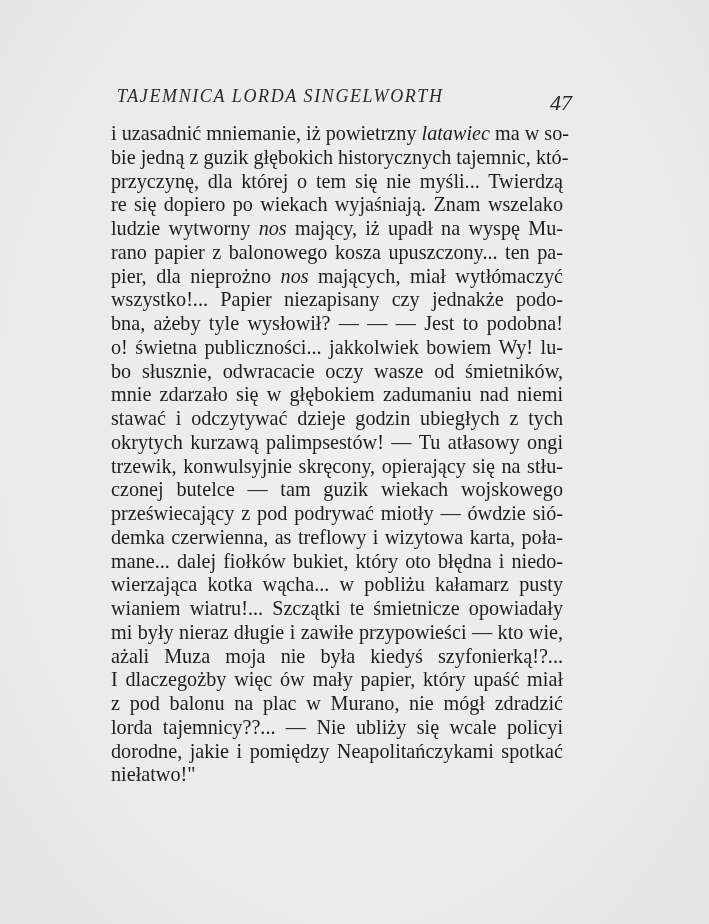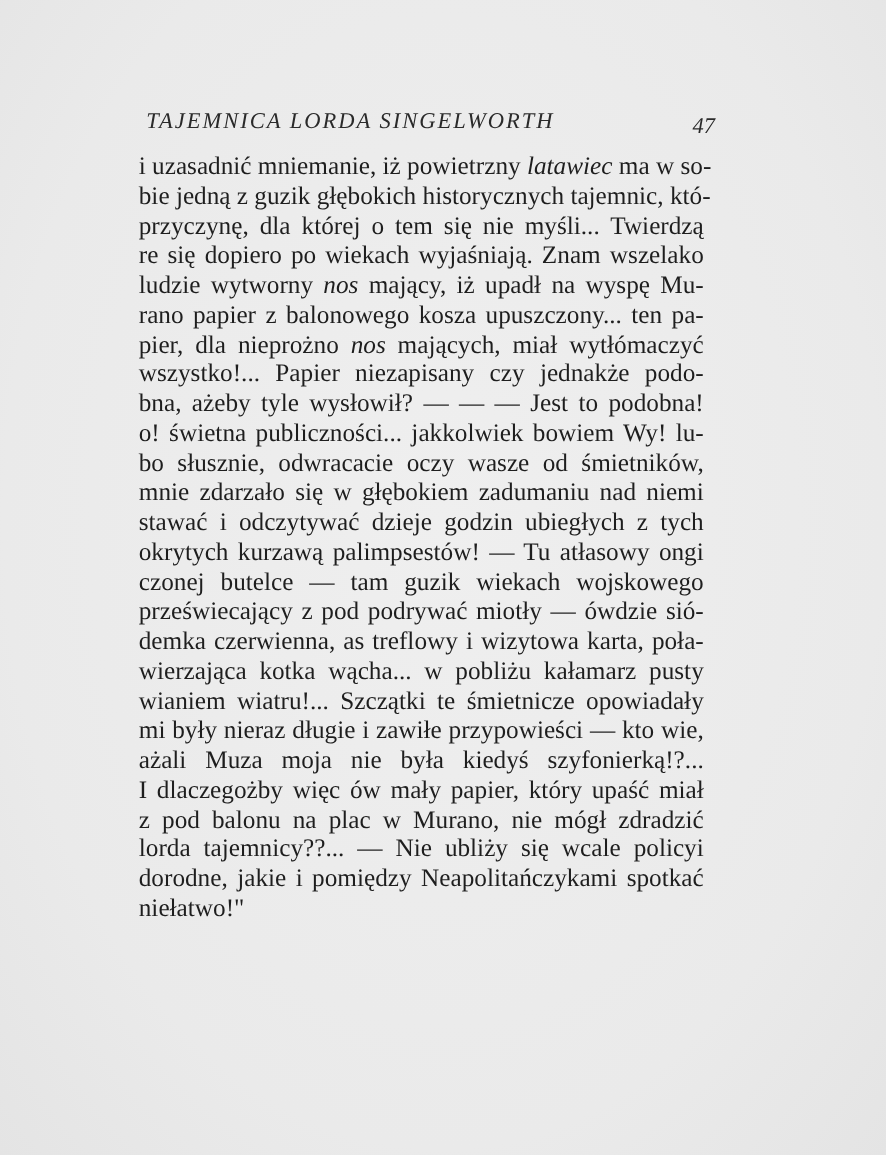--- a/index.html
+++ b/index.html
@@ -18,21 +18,21 @@
     .running-head {
       position: absolute; left: 117px; top: 86px; width: 455px; height: 24px;
     }
     .running-title {
       position: absolute; left: 0; top: 0;
       font-style: italic; font-size: 18px; letter-spacing: 1.6px;
       color: #2a2a2a;
     }
     .page-number {
       position: absolute; right: 0; top: 4px;
-      font-style: italic; font-size: 18px; color: #2a2a2a;
+      font-style: italic; font-size: 22px; color: #2a2a2a;
     }
     .body-text {
       position: absolute; left: 111px; top: 122px; width: 452px;
       font-size: 20.2px; line-height: 23.75px;
     }
     .line {
       display: block; white-space: nowrap;
       text-align: justify; text-align-last: justify;
       height: 23.75px;
     }
@@ -55,23 +55,25 @@
       <span class="line"><span>ludzie wytworny </span><i>nos</i><span> mający,  iż upadł na wyspę Mu-</span></span>
       <span class="line"><span>rano papier z balonowego kosza upuszczony...  ten pa-</span></span>
       <span class="line"><span>pier,  dla nieprożno </span><i>nos</i><span> mających,  miał wytłómaczyć</span></span>
       <span class="line"><span>wszystko!...   Papier  niezapisany  czy  jednakże podo-</span></span>
       <span class="line"><span>bna,  ażeby  tyle  wysłowił? — — — Jest to podobna!</span></span>
       <span class="line"><span>o! świetna publiczności... jakkolwiek bowiem Wy!  lu-</span></span>
       <span class="line"><span>bo słusznie,  odwracacie  oczy  wasze  od  śmietników,</span></span>
       <span class="line"><span>mnie  zdarzało się  w głębokiem  zadumaniu  nad  niemi</span></span>
       <span class="line"><span>stawać  i  odczytywać  dzieje  godzin ubiegłych z tych</span></span>
       <span class="line"><span>okrytych kurzawą palimpsestów! — Tu  atłasowy ongi</span></span>
+      <span class="line"><span>trzewik, konwulsyjnie skręcony, opierający się na stłu-</span></span>
       <span class="line"><span>czonej  butelce — tam  guzik  wiekach  wojskowego</span></span>
       <span class="line"><span>przeświecający  z  pod podrywać  miotły  —  ówdzie sió-</span></span>
       <span class="line"><span>demka czerwienna, as treflowy i wizytowa karta,  poła-</span></span>
+      <span class="line"><span>mane... dalej fiołków bukiet,  który oto błędna i niedo-</span></span>
       <span class="line"><span>wierzająca  kotka  wącha...  w  pobliżu kałamarz pusty</span></span>
       <span class="line"><span>wianiem wiatru!...   Szczątki te śmietnicze  opowiadały</span></span>
       <span class="line"><span>mi były nieraz długie i zawiłe przypowieści — kto wie,</span></span>
       <span class="line"><span>ażali  Muza  moja  nie  była  kiedyś  szyfonierką!?...</span></span>
       <span class="line"><span>I dlaczegożby więc ów mały papier,  który  upaść  miał</span></span>
       <span class="line"><span>z  pod  balonu  na  plac  w  Murano,  nie mógł  zdradzić</span></span>
       <span class="line"><span>lorda  tajemnicy??... — Nie  ubliży  się  wcale  policyi</span></span>
       <span class="line"><span>dorodne,  jakie i pomiędzy Neapolitańczykami spotkać</span></span>
       <span class="line last"><span>niełatwo!"</span></span>
     </div>

